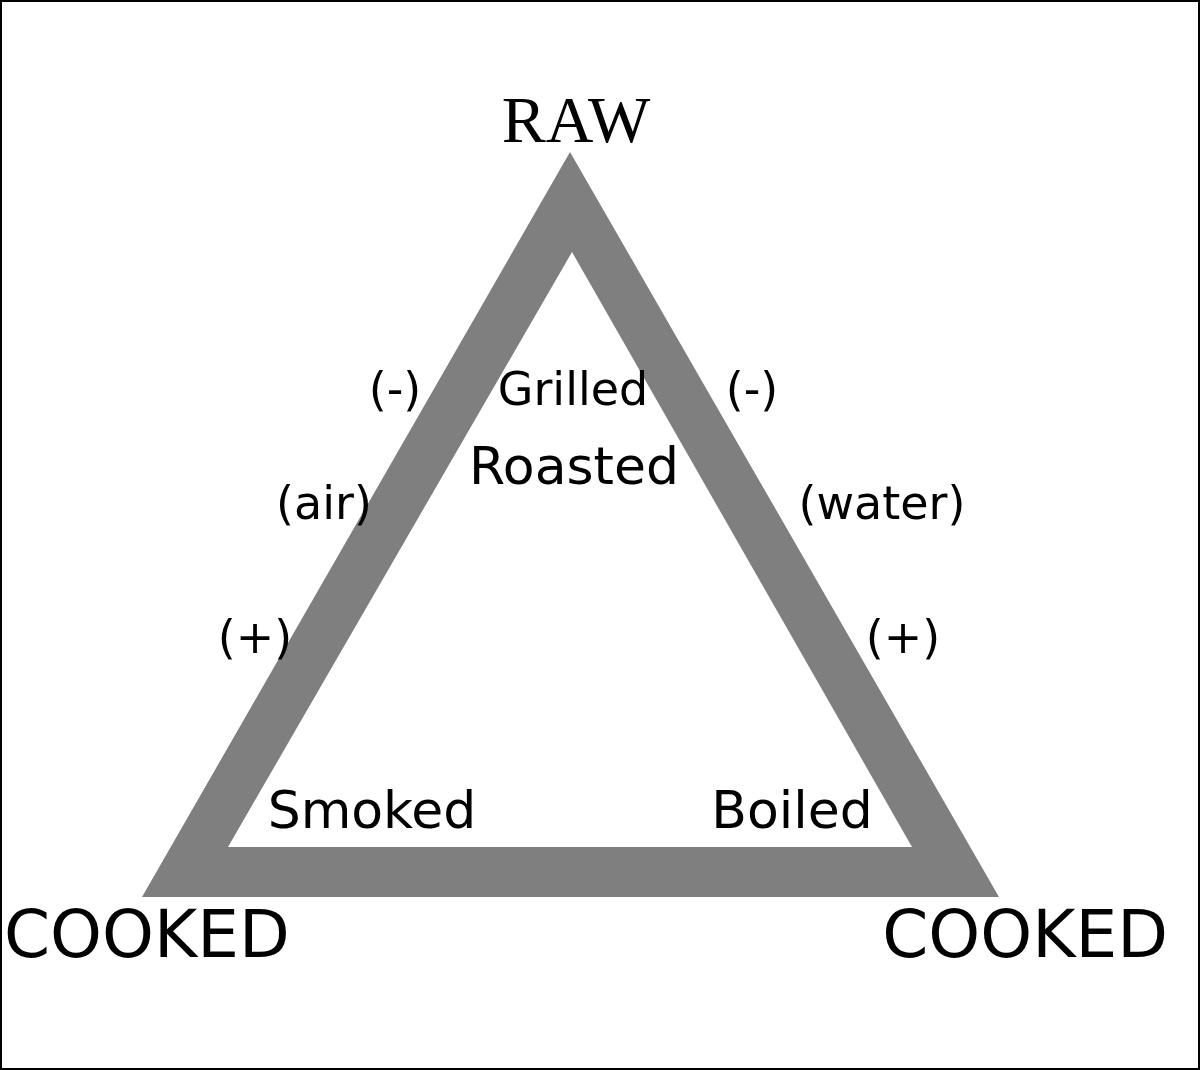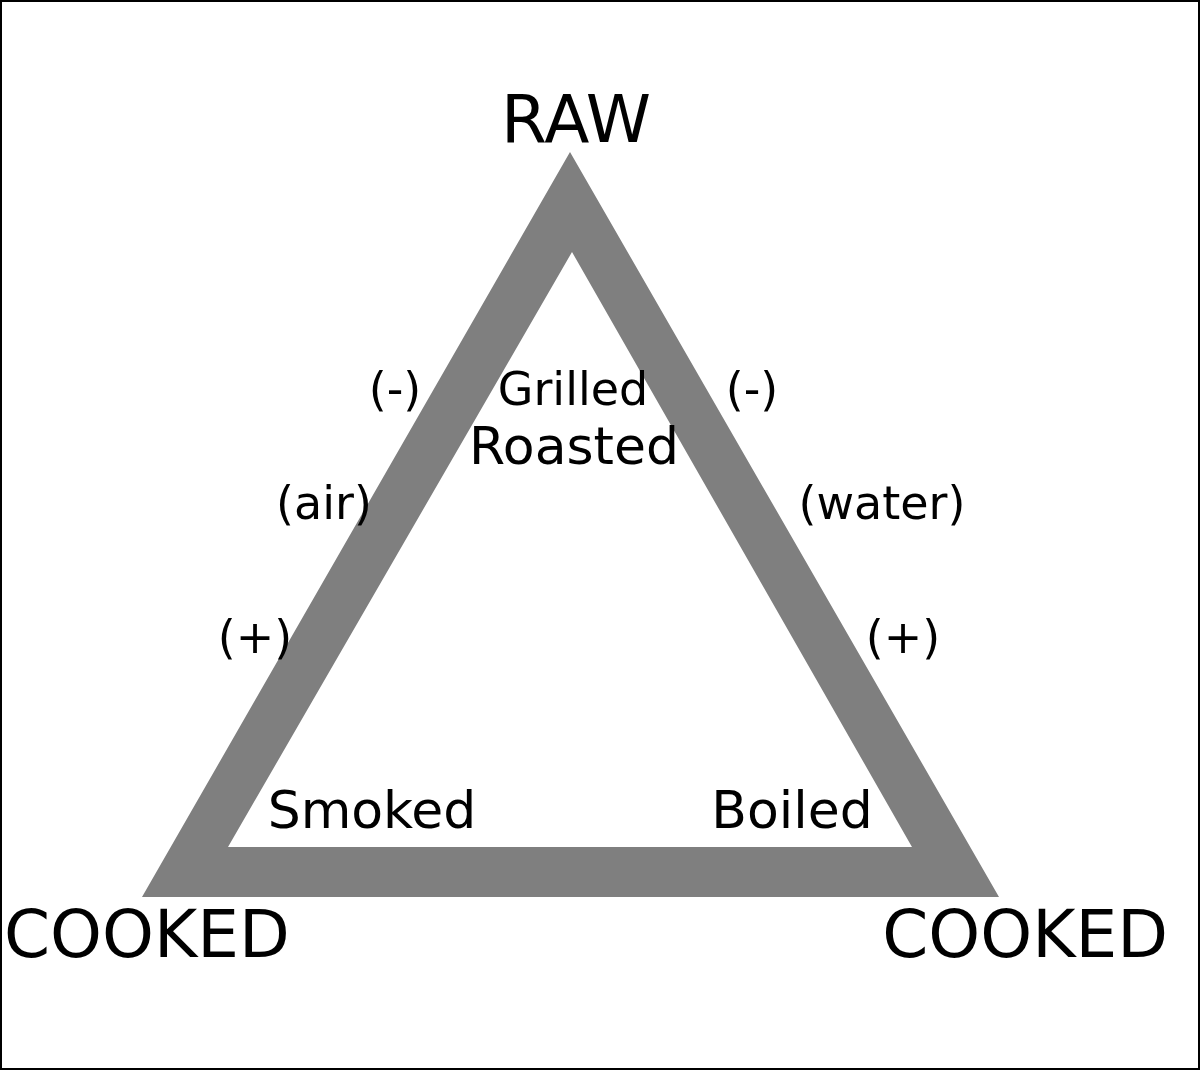--- a/index.html
+++ b/index.html
@@ -39,29 +39,29 @@
 </style>
 </head>
 <body>
 
 <div class="canvas">
 
   <svg class="triangle-svg" viewBox="0 0 1200 1070" xmlns="http://www.w3.org/2000/svg">
     <path fill-rule="evenodd" d="M568,150 L140,895 L997,895 Z M570,250 L226,845 L910,845 Z" fill="#7f7f7f"></path>
   </svg>
 
-  <div class="label fs66 center" style="left:574px; top:85px;">RAW</div>
+  <div class="label fs66 center" style="left:574px; top:85px;font-family:Liberation Serif, serif;">RAW</div>
 
   <div class="label fs66" style="left:2px; top:900px;text-align:right;">COOKED</div>
 
   <div class="label fs66" style="right:30px; top:900px;">COOKED</div>
 
   <div class="label fs46 center" style="left:571px; top:364px;">Grilled</div>
 
-  <div class="label fs52 center" style="left:572px; top:418px;">Roasted</div>
+  <div class="label fs52 center" style="left:572px; top:438px;">Roasted</div>
 
   <div class="label fs52 center" style="left:370px; top:782px;">Smoked</div>
 
   <div class="label fs52 center" style="left:790px; top:782px;">Boiled</div>
 
   <div class="label fs46 center" style="left:393px; top:364px;">(-)</div>
 
   <div class="label fs46 center" style="left:322px; top:478px;">(air)</div>
 
   <div class="label fs46 center" style="left:253px; top:612px;">(+)</div>

